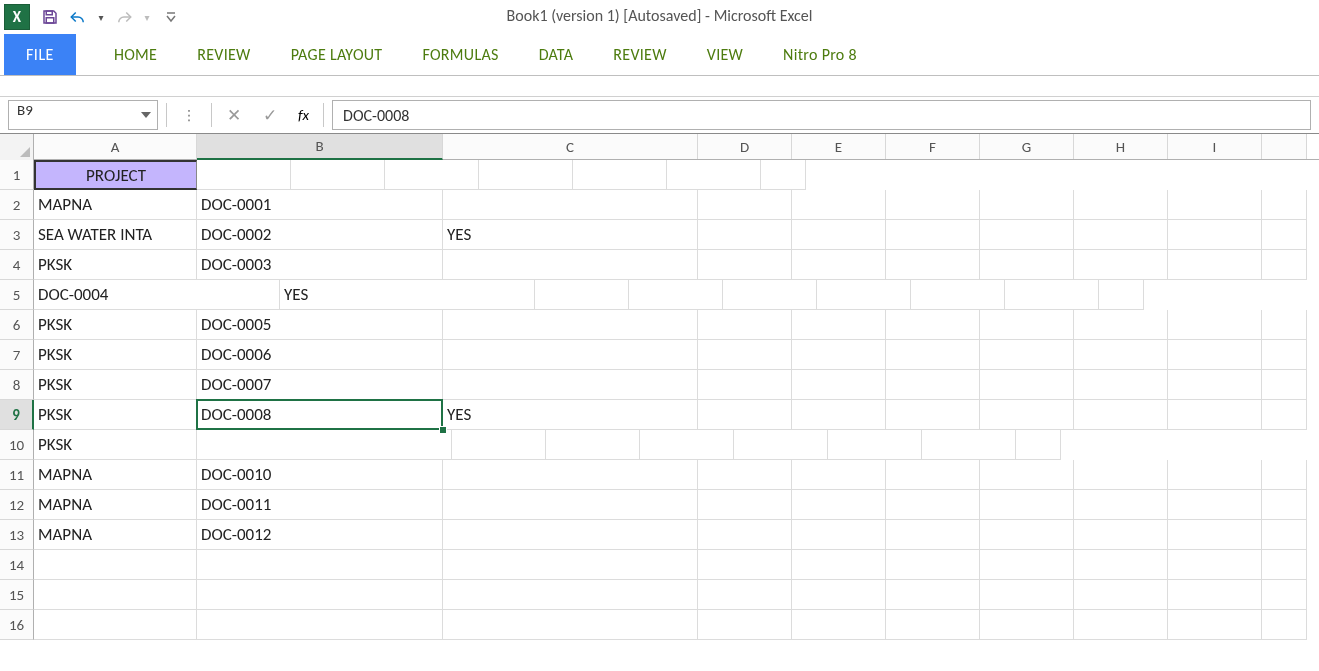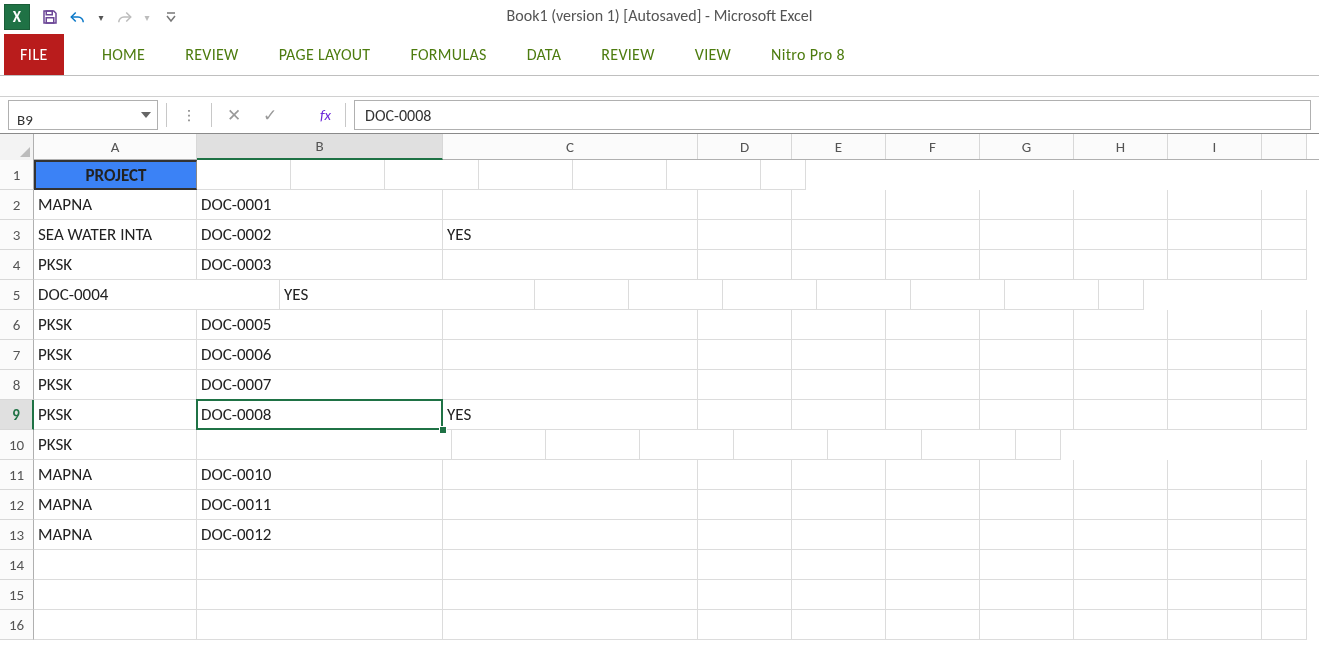--- a/index.html
+++ b/index.html
@@ -49,23 +49,23 @@
 
   
   .ribbon-tabs {
     height: 42px;
     display: flex;
     align-items: stretch;
     border-bottom: 1px solid #bfbfbf;
     padding-left: 4px;
   }
   .file-tab {
-    background: #b91c1c;
+    background: #3b82f6;
     color: #fff;
-    padding: 0 16px;
+    padding: 0 22px;
     display: flex; align-items: center;
     font-size: 16px;
     letter-spacing: .5px;
     margin-right: 18px;
   }
   .rtab {
     padding: 0 20px;
     display: flex; align-items: center;
     font-size: 16px;
     color: #4d7c0f;
@@ -81,45 +81,44 @@
     align-items: center;
     padding: 4px 8px;
     gap: 8px;
     border-top: 1px solid #d0d0d0;
     border-bottom: 1px solid #8a8a8a;
   }
   .namebox {
     width: 150px; height: 30px;
     border: 1px solid #b0b0b0;
     background: #fff;
-    display: flex; align-items: flex-end;
+    display: flex; align-items: flex-start;
     padding: 0 8px;
     position: relative;
     font-size: 15px;
   }
   .namebox .dd {
     position: absolute; right: 6px; top: 50%; transform: translateY(-50%);
     width: 0; height: 0;
     border-left: 5px solid transparent;
     border-right: 5px solid transparent;
     border-top: 6px solid #666;
   }
   .fbar-icbtn {
     width: 28px; height: 28px;
     display: flex; align-items: center; justify-content: center;
     color: #9a9a9a;
     font-size: 17px;
   }
   .fbar-icbtn.dots { font-size: 14px; color: #777; }
   .fxlabel {
     font-style: italic;
-    color: #6d28d9;
+    color: #000000;
     font-size: 15px;
     padding: 0 6px;
-    margin-left: 22px;
   }
   .fbar-input {
     flex: 1;
     height: 30px;
     border: 1px solid #b0b0b0;
     padding: 0 10px;
     display: flex; align-items: center;
     font-size: 16px;
   }
   .vsep { width: 1px; height: 24px; background: #c8c8c8; }
@@ -191,22 +190,22 @@
     overflow: hidden;
     white-space: nowrap;
     display: flex; align-items: center;
     padding: 0 4px;
     font-size: 17px;
     font-family: Calibri, Arial, sans-serif;
     color: #222;
     position: relative;
   }
   .hdrcell {
-    background: #3b82f6;
-    font-weight: bold;
+    background: #c4b5fd;
+    font-weight: normal;
     justify-content: center;
     border-right: 1px solid #888;
     border-bottom: 1px solid #888;
   }
   
   .hdrrange-left { border-left: 2px solid #333; }
   .hdrrange-top  { border-top: 2px solid #333; }
   .hdrrange-bottom { border-bottom: 2px solid #333; }
   .hdrrange-right { border-right: 2px solid #333; }
 

